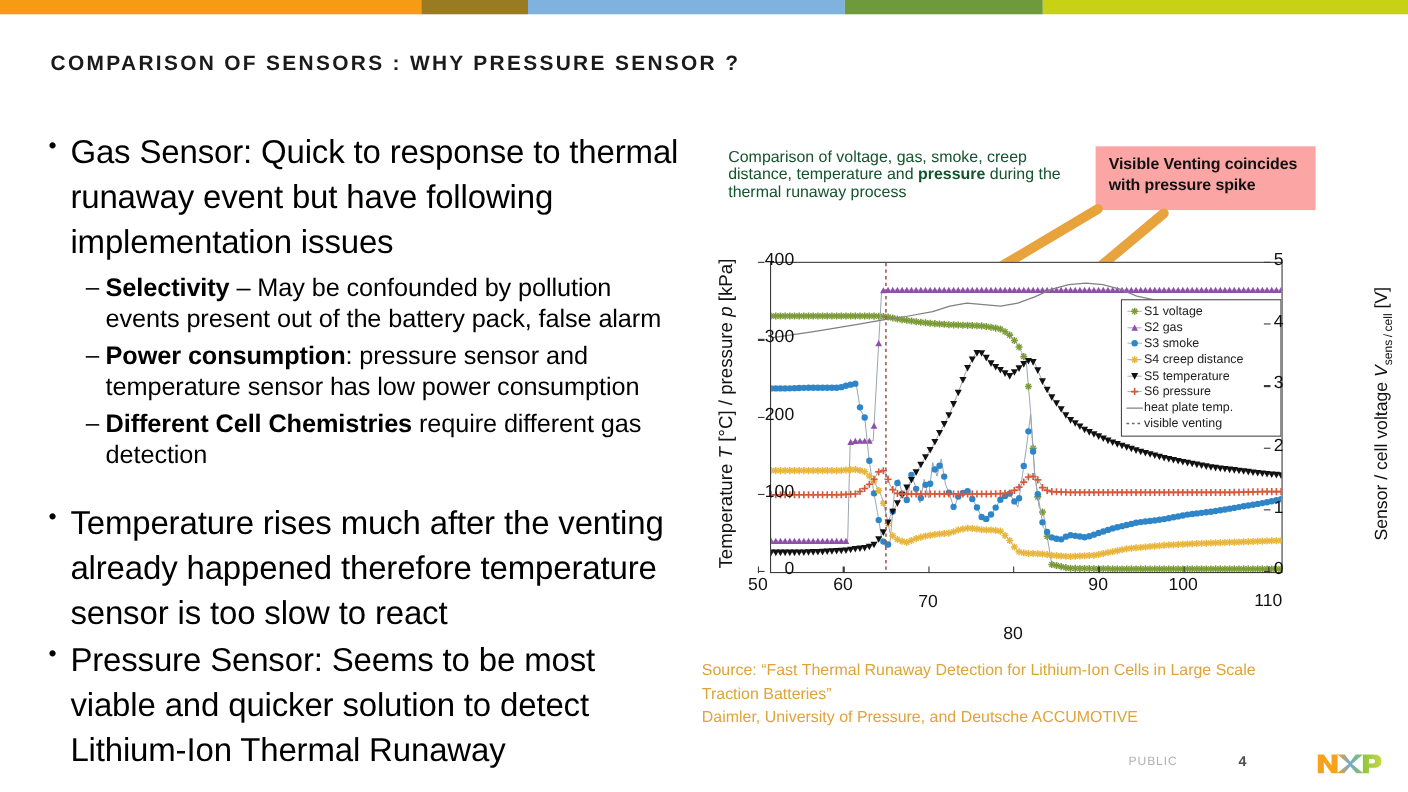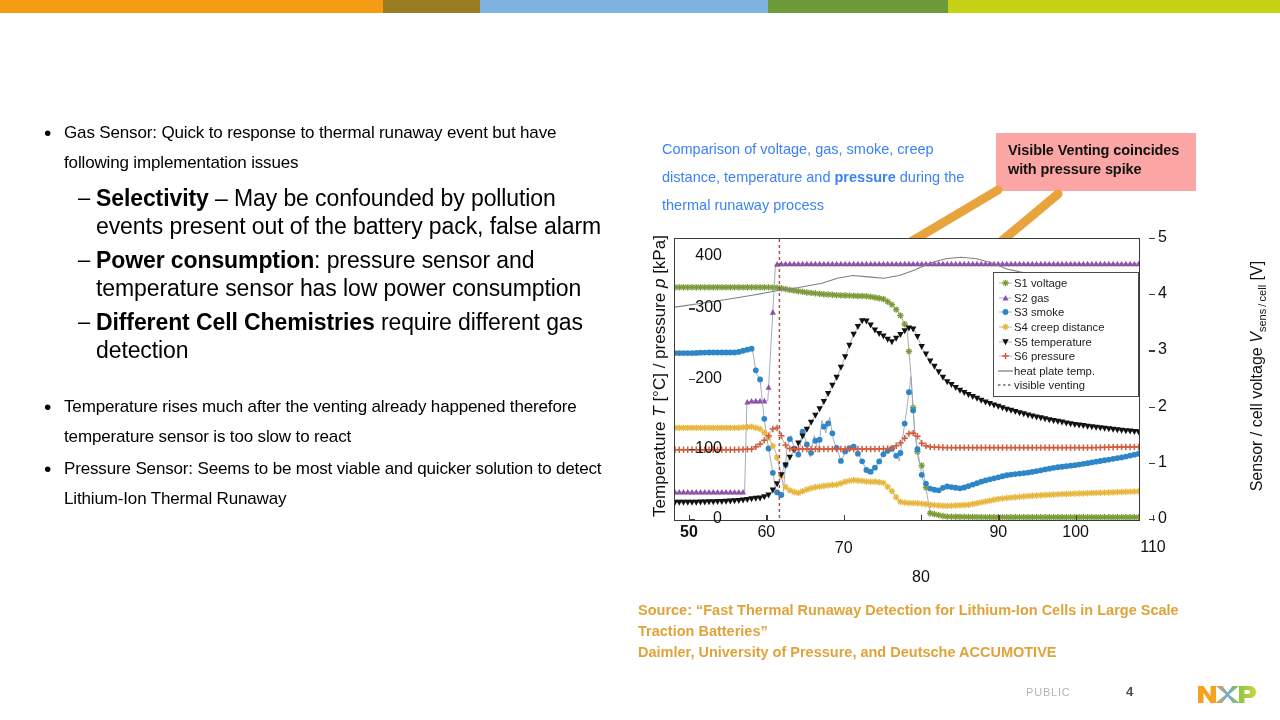--- a/index.html
+++ b/index.html
@@ -19,32 +19,32 @@
   #title {
     position:absolute; left:46px; top:48px;
     font-size:19px; font-weight:bold; color:#1a1a1a;
     letter-spacing:2.1px; white-space:nowrap;
   }
 
   
   #bullets { position:absolute; left:44px; top:118px; width:580px; color:#000; }
   .b1 { display:flex; margin-bottom:2px; }
   .b1 .mark { width:20px; flex:0 0 20px; font-size:21px; line-height:30px; text-align:left; }
-  .b1 .txt { font-size:17px; line-height:30px; letter-spacing:-0.15px; }
+  .b1 .txt { font-size:30px; line-height:41px; letter-spacing:-0.15px; }
   .b2 { display:flex; margin:6px 0 6px 34px; }
   .b2 .mark { width:18px; flex:0 0 18px; font-size:22px; line-height:28px; }
   .b2 .txt { font-size:23px; line-height:28px; letter-spacing:-0.1px; }
   .bold { font-weight:bold; }
   .gap { height:22px; }
 
   
   #figure { position:absolute; left:630px; top:128px; width:628px; height:470px; }
   #fig-caption {
     position:absolute; left:32px; top:7px; width:330px;
-    font-size:14.5px; line-height:28px; color:#3b82f6;
+    font-size:14.5px; line-height:16px; color:#14532d;
   }
   #callout {
     position:absolute; left:366px; top:5px; width:200px; height:58px;
     background:#F5AA00; color:#111;
     font-size:14.5px; font-weight:bold; line-height:19px;
     padding:8px 0 0 12px; letter-spacing:-0.1px;
   }
   #arrows { position:absolute; left:0; top:0; width:628px; height:470px; pointer-events:none; }
 
   
@@ -56,56 +56,57 @@
   }
   #ylabel-right {
     position:absolute; left:470px; top:140px; width:300px;
     transform:rotate(-90deg); transform-origin:center center;
     font-size:16px; color:#111; text-align:center; white-space:nowrap;
   }
   #xlabel { position:absolute; left:0; top:318px; width:566px; text-align:center; font-size:16px; color:#111; }
   .tickL { position:absolute; right:516px; font-size:16px; color:#111; text-align:right; width:40px; }
   .tickR { position:absolute; left:520px; font-size:16px; color:#111; }
   .tickX { position:absolute; top:297px; font-size:16px; color:#111; text-align:center; width:44px; }
-  #plot { position:absolute; left:36px; top:12px; width:466px; height:283px; border:1.3px solid #3b3b3b; background:#fff; }
+  #plot { position:absolute; left:62px; top:12px; width:466px; height:283px; border:1.3px solid #3b3b3b; background:#fff; }
   #plotsvg { position:absolute; left:0; top:0; }
 
   #legend {
     position:absolute; left:318px; top:33px; width:146px;
     background:#fff; border:1.2px solid #4a4a4a;
     padding:3px 3px 3px 3px;
   }
   .leg-row { display:flex; align-items:center; height:14.6px; }
   .leg-sym { width:17px; flex:0 0 17px; height:14px; }
   .leg-txt { font-size:11.3px; color:#1d1d1d; line-height:14px; white-space:nowrap; }
 
   
   #source {
     position:absolute; left:638px; top:600px; width:620px;
-    font-size:14.5px; line-height:21px; font-weight:bold; color:#E0A33A;
+    font-size:14.5px; line-height:21px; font-weight:normal; color:#E0A33A;
   }
 
   
   #public { position:absolute; left:1026px; top:686px; font-size:11px; color:#b3b3b3; letter-spacing:0.8px; }
   #pageno { position:absolute; left:1126px; top:684px; font-size:13px; font-weight:bold; color:#4d4d4d; }
   #logo { position:absolute; left:1196px; top:682px; width:60px; height:24px; }
 </style>
 </head>
 <body>
 
 <div id="slide">
 
   <div id="topbar">
       <div style="background: rgb(245, 155, 20); width: 383px;"></div>
       <div style="background: rgb(154, 123, 34); width: 97px;"></div>
       <div style="background: rgb(127, 178, 222); width: 288px;"></div>
       <div style="background: rgb(110, 154, 60); width: 180px;"></div>
       <div style="background: rgb(200, 210, 21); width: 332px;"></div>
     </div>
 
+  <div id="title">COMPARISON OF SENSORS :  WHY PRESSURE SENSOR ?</div>
 
   <div id="bullets">
       <div class="b1">
         <span class="mark">•</span>
         <span class="txt">Gas Sensor:  Quick to response to thermal runaway event  but have following implementation issues</span>
       </div>
       <div class="b2">
         <span class="mark">–</span>
         <span class="txt"><span class="bold">Selectivity</span> – May be confounded by pollution events present out of the battery pack, false alarm</span>
       </div>
@@ -2339,35 +2340,35 @@
           </div>
       </div>
     <div class="tickL" style="top: 283px;">0</div>
         <div style="position: absolute; left: 51px; width: 6px; height: 1.3px; background: rgb(59, 59, 59); top: 293px;"></div>
         <div class="tickL" style="top: 212.75px;">100</div>
         <div style="position: absolute; left: 51px; width: 6px; height: 1.3px; background: rgb(59, 59, 59); top: 222.75px;"></div>
         <div class="tickL" style="top: 142.5px;">200</div>
         <div style="position: absolute; left: 51px; width: 6px; height: 1.3px; background: rgb(59, 59, 59); top: 152.5px;"></div>
         <div class="tickL" style="top: 72.25px; text-align: right;">300</div>
         <div style="position: absolute; left: 51px; width: 6px; height: 1.3px; background: rgb(59, 59, 59); top: 82.25px;"></div>
-        <div class="tickL" style="top: 20px;">400</div>
+        <div class="tickL" style="top: 2px;">400</div>
         <div style="position: absolute; left: 51px; width: 6px; height: 1.3px; background: rgb(59, 59, 59); top: 12px;"></div>
         <div class="tickR" style="top: 283px;">0</div>
         <div style="position: absolute; left: 511px; width: 6px; height: 1.3px; background: rgb(59, 59, 59); top: 293px;"></div>
         <div class="tickR" style="top: 226.8px;">1</div>
         <div style="position: absolute; left: 511px; width: 6px; height: 1.3px; background: rgb(59, 59, 59); top: 236.8px;"></div>
         <div class="tickR" style="top: 170.6px;">2</div>
         <div style="position: absolute; left: 511px; width: 6px; height: 1.3px; background: rgb(59, 59, 59); top: 180.6px;"></div>
         <div class="tickR" style="top: 114.4px;">3</div>
         <div style="position: absolute; left: 511px; width: 6px; height: 1.3px; background: rgb(59, 59, 59); top: 124.4px;"></div>
         <div class="tickR" style="top: 58.2px;">4</div>
         <div style="position: absolute; left: 511px; width: 6px; height: 1.3px; background: rgb(59, 59, 59); top: 68.2px;"></div>
         <div class="tickR" style="top: 2px;">5</div>
         <div style="position: absolute; left: 511px; width: 6px; height: 1.3px; background: rgb(59, 59, 59); top: 12px;"></div>
-        <div class="tickX" style="left: 29px; font-weight: bold;">50</div>
+        <div class="tickX" style="left: 29px;">50</div>
         <div style="position: absolute; top: 289px; width: 1.3px; height: 6px; background: rgb(59, 59, 59); left: 51px;"></div>
         <div class="tickX" style="left: 106.333px;">60</div>
         <div style="position: absolute; top: 289px; width: 1.3px; height: 6px; background: rgb(59, 59, 59); left: 128.333px;"></div>
         <div class="tickX" style="left: 183.667px; margin-top: 16px;">70</div>
         <div style="position: absolute; top: 289px; width: 1.3px; height: 6px; background: rgb(59, 59, 59); left: 205.667px;"></div>
         <div class="tickX" style="left: 261px; margin-top: 45px;">80</div>
         <div style="position: absolute; top: 289px; width: 1.3px; height: 6px; background: rgb(59, 59, 59); left: 283px;"></div>
         <div class="tickX" style="left: 338.333px;">90</div>
         <div style="position: absolute; top: 289px; width: 1.3px; height: 6px; background: rgb(59, 59, 59); left: 360.333px;"></div>
         <div class="tickX" style="left: 415.667px;">100</div>

